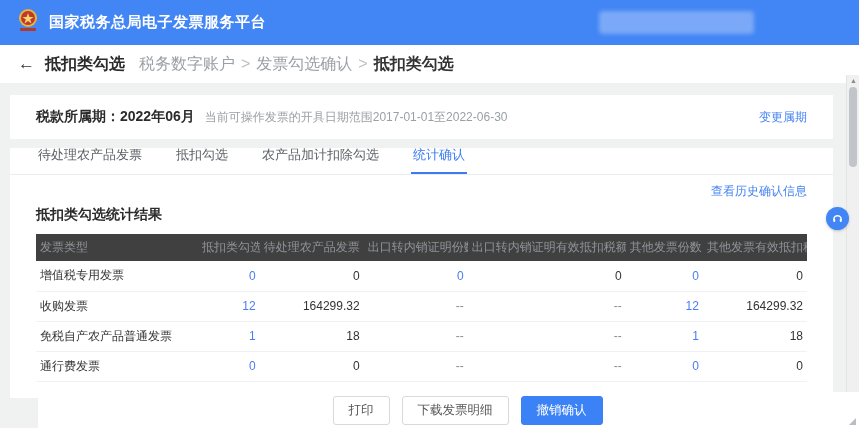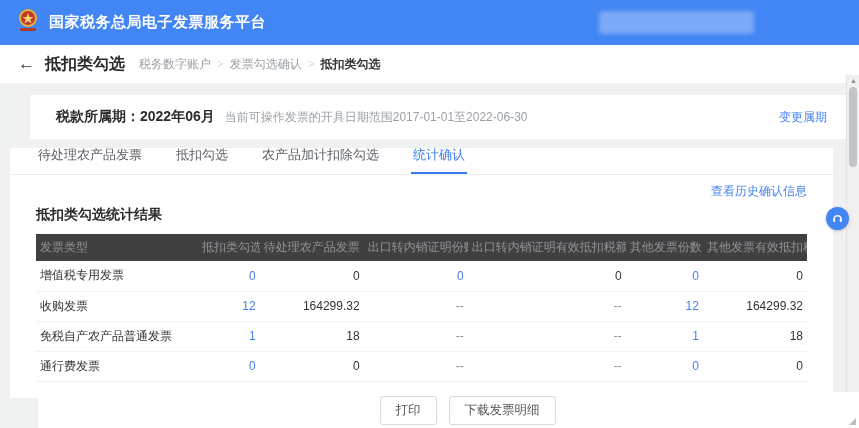--- a/index.html
+++ b/index.html
@@ -21,27 +21,27 @@
     position:absolute; right:105px; top:11px; width:155px; height:23px;
     background:rgba(255,255,255,.30); border-radius:4px; filter:blur(2px);
   }
   
   .crumbbar {
     position:absolute; left:0; top:45px; width:859px; height:38px;
     background:#fff; display:flex; align-items:center; padding:0 18px;
   }
   .back-arrow { font-size:17px; color:#333; margin-right:10px; cursor:pointer; }
   .page-title { font-size:16px; font-weight:bold; color:#2b2b2b; margin-right:14px; }
-  .crumbs { font-size:12px; color:#9aa0a6; display:flex; align-items:center; gap:6px;font-family:Liberation Serif, serif; }
+  .crumbs { font-size:16px; color:#9aa0a6; display:flex; align-items:center; gap:6px; }
   .crumbs .sep { color:#b9bec4; }
   .crumbs .current { color:#333; font-weight:bold; }
   
   .card-period {
     position:absolute; left:10px; top:95px; width:823px; height:44px;
-    background:#fff; display:flex; align-items:center; padding:0 26px;margin-left:20px;
+    background:#fff; display:flex; align-items:center; padding:0 26px;
   }
   .period-label { font-size:14px; font-weight:bold; color:#2b2b2b; }
   .period-note { font-size:12px; color:#9aa0a6; margin-left:10px; }
   .link { color:#4583f0; cursor:pointer; text-decoration:none; }
   .change-period { margin-left:auto; font-size:12px; }
   
   .card-main {
     position:absolute; left:10px; top:148px; width:823px; height:250px;
     background:#fff;
   }
@@ -205,20 +205,21 @@
             <td class="num-link">0</td>
             <td>0</td>
           </tr>
         </tbody>
     </table>
   </div>
 
   <div class="footerbar">
     <button class="btn">打印</button>
     <button class="btn">下载发票明细</button>
+    <button class="btn primary">撤销确认</button>
   </div>
 
   <div class="scrollbar">
     <span class="scroll-up">▲</span>
     <span class="scroll-thumb"></span>
   </div>
   <div class="resize-corner"></div>
 
   <div class="help-fab">
     <svg width="13" height="13" viewBox="0 0 14 14">

